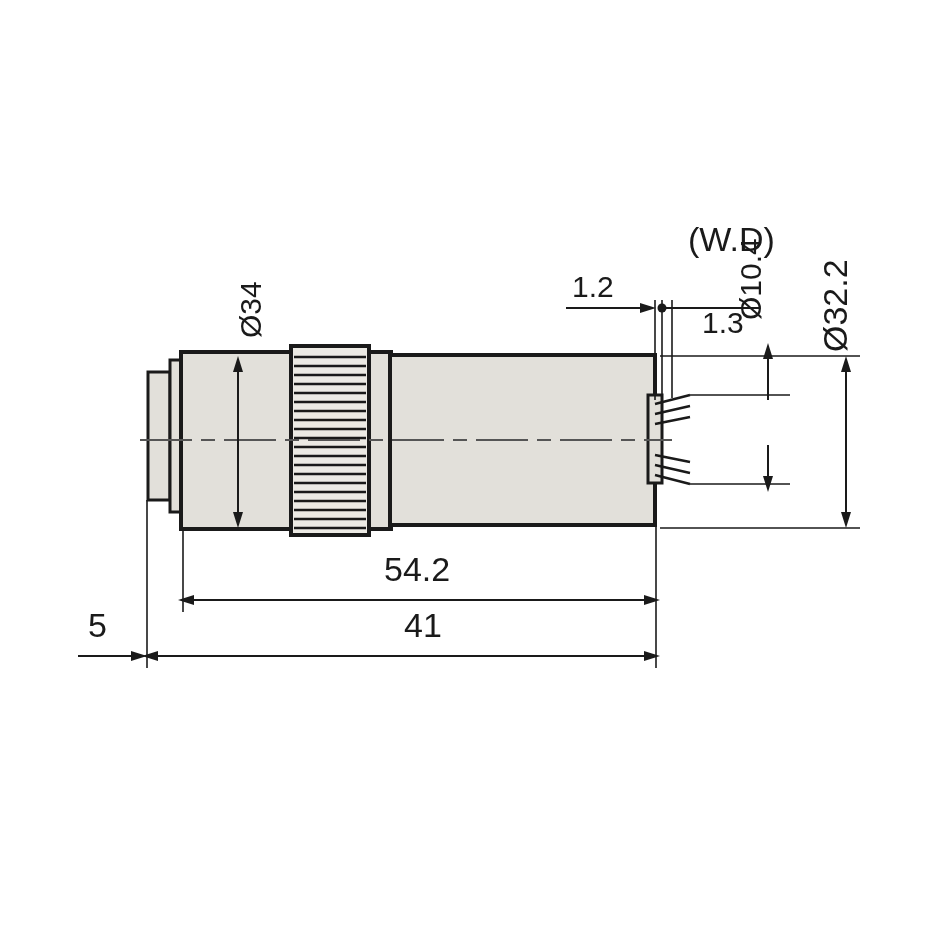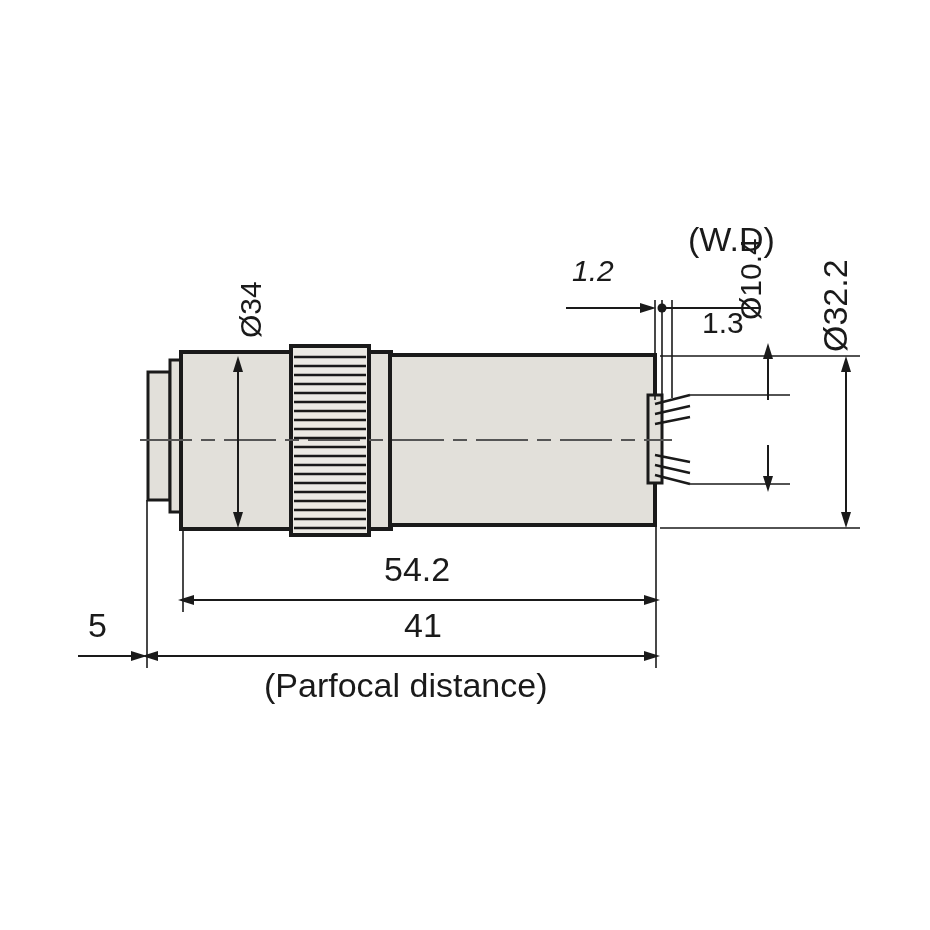--- a/index.html
+++ b/index.html
@@ -152,29 +152,28 @@
       <line x1="78" y1="656" x2="144" y2="656"></line>
       <polygon points="147,656 131,651 131,661" fill="#1a1a1a" stroke="none"></polygon>
     </g>
 
   </svg>
 
   <div class="dimtext vert" style="left:236px; top:338px;">Ø34</div>
 
   <div class="dimtext big" style="left:688px; top:222px;">(W.D)</div>
 
-  <div class="dimtext" style="left:572px; top:256px;font-style:italic;">1.2</div>
+  <div class="dimtext" style="left:572px; top:272px;">1.2</div>
 
   <div class="dimtext" style="left:702px; top:264px;margin-top:44px;">1.3</div>
 
   <div class="dimtext vert" style="left:736px; top:320px;">Ø10.4</div>
 
   <div class="dimtext vert big" style="left:818px; top:352px;">Ø32.2</div>
 
   <div class="dimtext big" style="left:384px; top:552px;">54.2</div>
 
   <div class="dimtext big" style="left:404px; top:608px;">41</div>
 
   <div class="dimtext big" style="left:88px; top:608px;">5</div>
 
-  <div class="dimtext big" style="left:264px; top:668px;">(Parfocal distance)</div>
 
 </div>
 
 </body></html>

